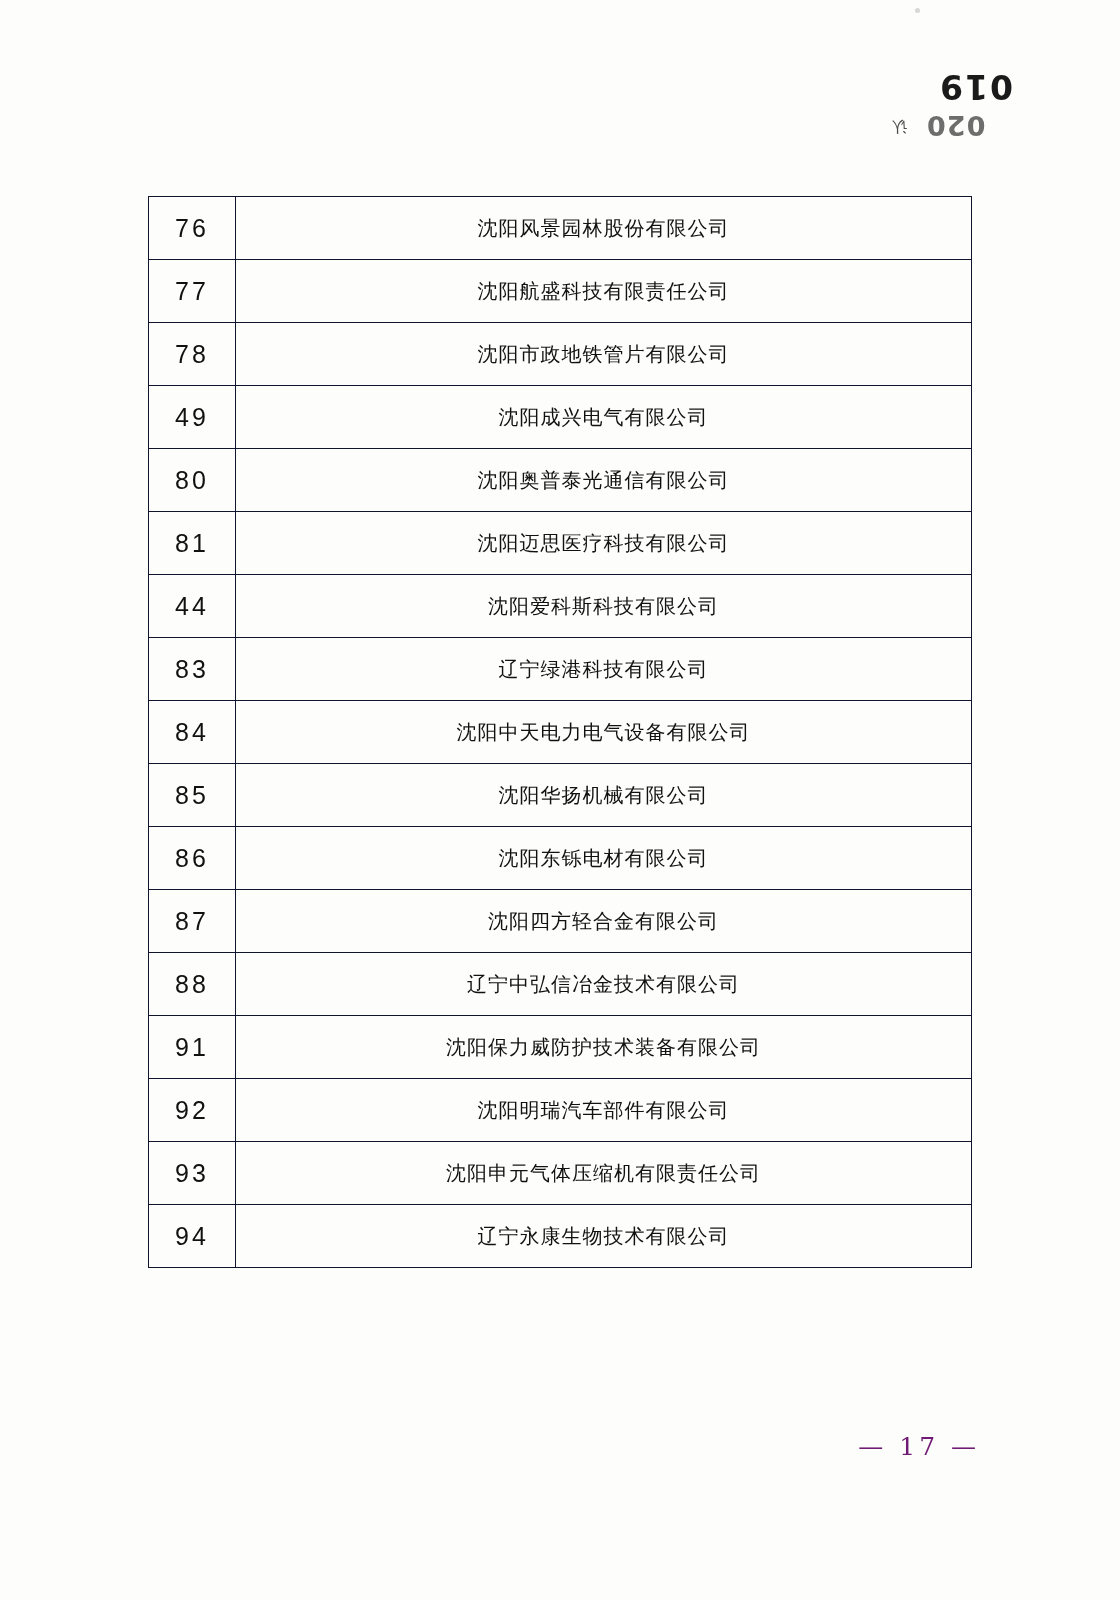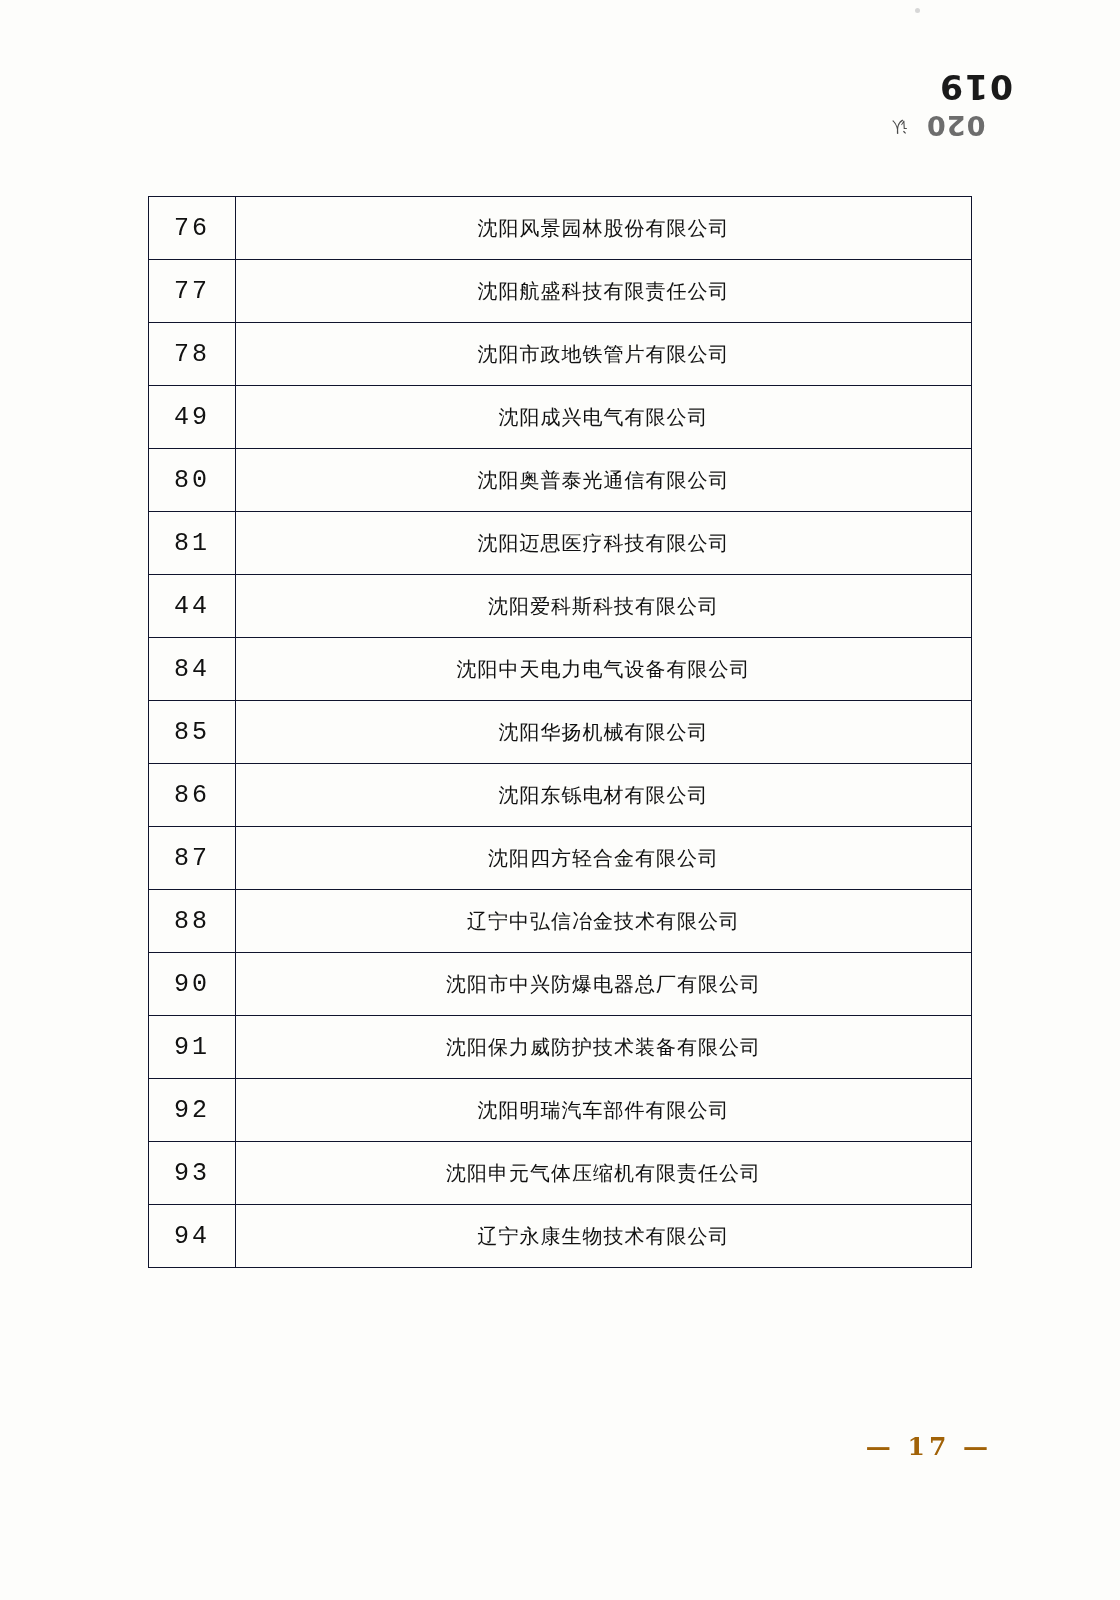--- a/index.html
+++ b/index.html
@@ -76,41 +76,40 @@
   }
   table.doc-table td {
     border: 1.6px solid #10142d;
     height: 62px;
     padding: 0;
     vertical-align: middle;
   }
   td.num-cell {
     width: 86px;
     text-align: center;
-    font-family: Liberation Mono, monospace;
+    font-family: Liberation Sans, sans-serif;
     font-size: 25px;
     letter-spacing: 3px;
     color: #111;
   }
   td.name-cell {
     text-align: center;
     font-size: 20px;
     color: #111;
     letter-spacing: 1px;
   }
 
   
   .footer {
     position: absolute;
-    right: 128px;
+    right: 140px;
     top: 1432px;
     font-size: 25px;
     letter-spacing: 4px;
-    color: #a16207;
-    font-weight: bold;
+    color: #701a75;
   }
 
   
   .speck {
     position: absolute;
     left: 915px;
     top: 8px;
     width: 5px;
     height: 5px;
     border-radius: 50%;
@@ -155,42 +154,42 @@
         </tr>
         <tr>
           <td class="num-cell">81</td>
           <td class="name-cell">沈阳迈思医疗科技有限公司</td>
         </tr>
         <tr>
           <td class="num-cell">44</td>
           <td class="name-cell">沈阳爱科斯科技有限公司</td>
         </tr>
         <tr>
+          <td class="num-cell">83</td>
+          <td class="name-cell">辽宁绿港科技有限公司</td>
+        </tr>
+        <tr>
           <td class="num-cell">84</td>
           <td class="name-cell">沈阳中天电力电气设备有限公司</td>
         </tr>
         <tr>
           <td class="num-cell">85</td>
           <td class="name-cell">沈阳华扬机械有限公司</td>
         </tr>
         <tr>
           <td class="num-cell">86</td>
           <td class="name-cell">沈阳东铄电材有限公司</td>
         </tr>
         <tr>
           <td class="num-cell">87</td>
           <td class="name-cell">沈阳四方轻合金有限公司</td>
         </tr>
         <tr>
           <td class="num-cell">88</td>
           <td class="name-cell">辽宁中弘信冶金技术有限公司</td>
-        </tr>
-        <tr>
-          <td class="num-cell">90</td>
-          <td class="name-cell">沈阳市中兴防爆电器总厂有限公司</td>
         </tr>
         <tr>
           <td class="num-cell">91</td>
           <td class="name-cell">沈阳保力威防护技术装备有限公司</td>
         </tr>
         <tr>
           <td class="num-cell">92</td>
           <td class="name-cell">沈阳明瑞汽车部件有限公司</td>
         </tr>
         <tr>

